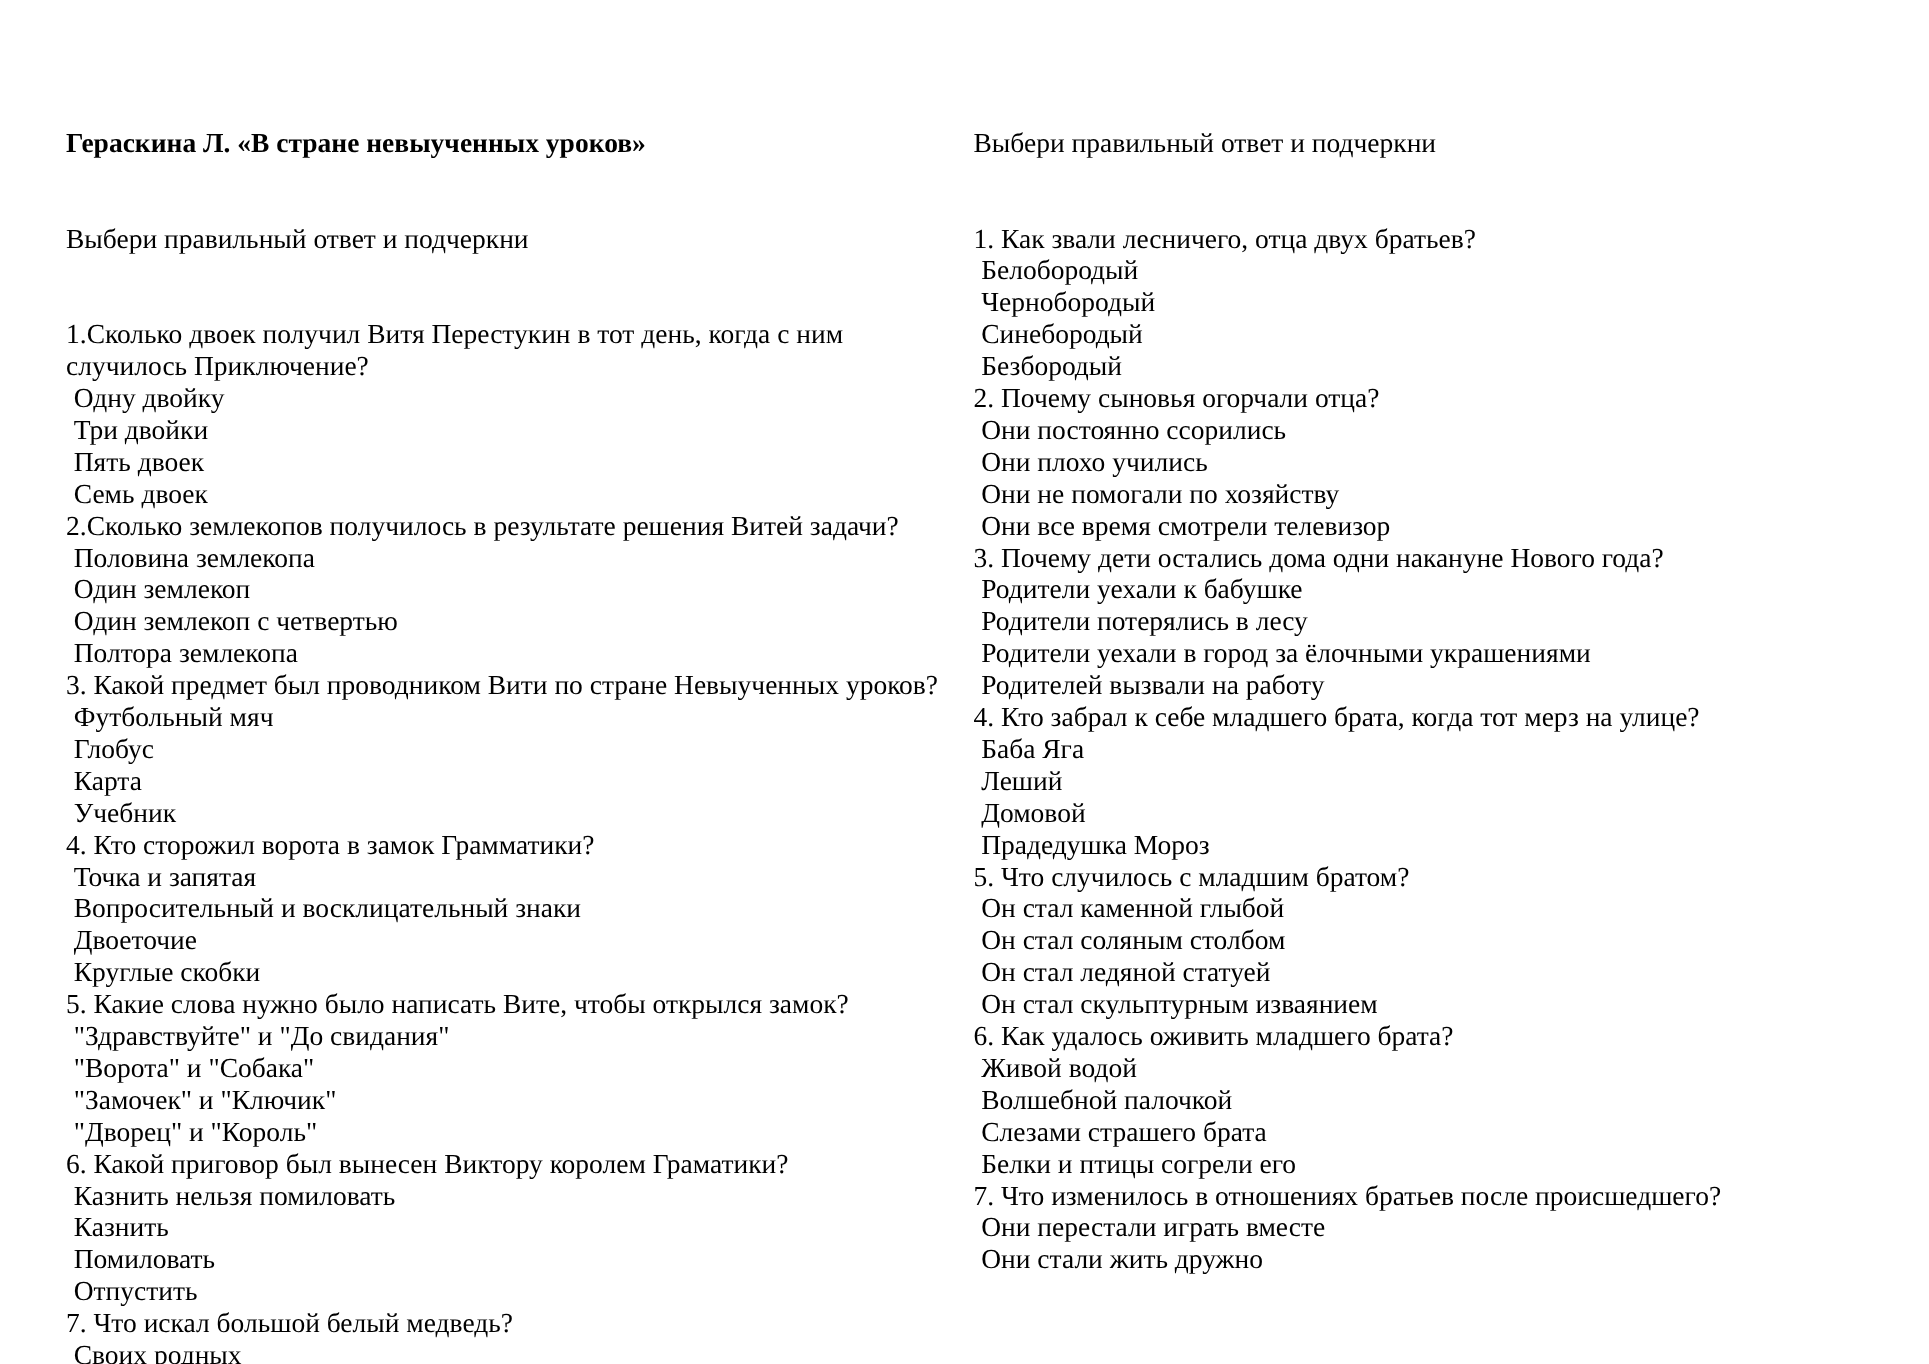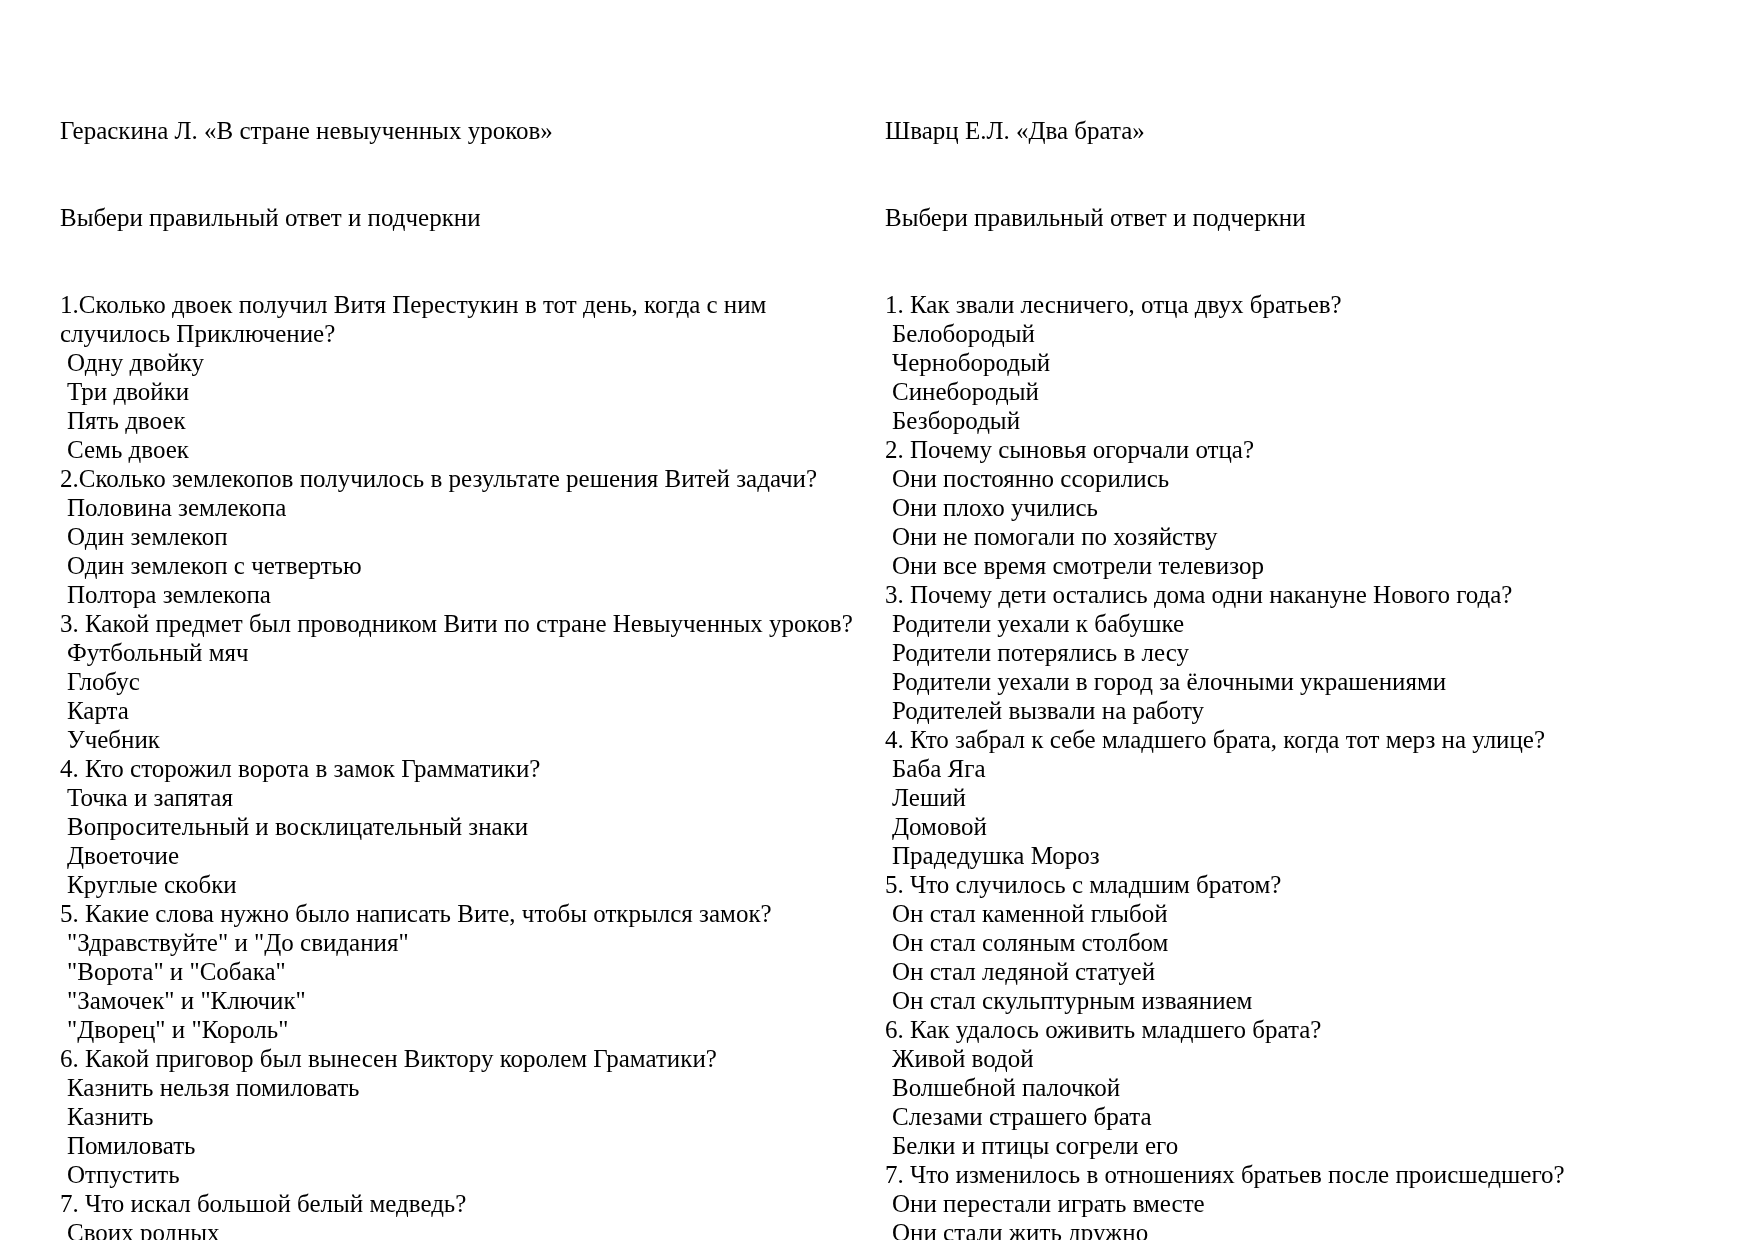--- a/index.html
+++ b/index.html
@@ -18,32 +18,31 @@
     .column {
       position: absolute;
       top: 58px;
       font-size: 25px;
       line-height: 29px;
       white-space: pre;
     }
     .col-left { left: 60px; width: 800px; }
     .col-right { left: 885px; width: 820px; }
     .title {
-      font-weight: normal;
+      font-weight: bold;
       display: block;
     }
     .line { display: block; }
     .answer { padding-left: 7px; }
   </style>
 </head>
 <body>
 
 <div class="column col-left">
   <span class="title">Гераскина Л. «В стране невыученных уроков»</span>
   <span class="line">Выбери правильный ответ и подчеркни</span>
   <div><div><span class="line">1.Сколько двоек получил Витя Перестукин в тот день, когда с ним</span><span class="line">случилось Приключение?</span><span class="line answer">Одну двойку</span><span class="line answer">Три двойки</span><span class="line answer">Пять двоек</span><span class="line answer">Семь двоек</span></div><div><span class="line">2.Сколько землекопов получилось в результате решения Витей задачи?</span><span class="line answer">Половина землекопа</span><span class="line answer">Один землекоп</span><span class="line answer">Один землекоп с четвертью</span><span class="line answer">Полтора землекопа</span></div><div><span class="line">3. Какой предмет был проводником Вити по стране Невыученных уроков?</span><span class="line answer">Футбольный мяч</span><span class="line answer">Глобус</span><span class="line answer">Карта</span><span class="line answer">Учебник</span></div><div><span class="line">4. Кто сторожил ворота в замок Грамматики?</span><span class="line answer">Точка и запятая</span><span class="line answer">Вопросительный и восклицательный знаки</span><span class="line answer">Двоеточие</span><span class="line answer">Круглые скобки</span></div><div><span class="line">5. Какие слова нужно было написать Вите, чтобы открылся замок?</span><span class="line answer">"Здравствуйте" и "До свидания"</span><span class="line answer">"Ворота" и "Собака"</span><span class="line answer">"Замочек" и "Ключик"</span><span class="line answer">"Дворец" и "Король"</span></div><div><span class="line">6. Какой приговор был вынесен Виктору королем Граматики?</span><span class="line answer">Казнить нельзя помиловать</span><span class="line answer">Казнить</span><span class="line answer">Помиловать</span><span class="line answer">Отпустить</span></div><div><span class="line">7. Что искал большой белый медведь?</span><span class="line answer">Своих родных</span></div></div>
 </div>
 
 <div class="column col-right">
-  <span class="title">Шварц Е.Л. «Два брата»</span>
   <span class="line">Выбери правильный ответ и подчеркни</span>
   <div><div><span class="line">1. Как звали лесничего, отца двух братьев?</span><span class="line answer">Белобородый</span><span class="line answer">Чернобородый</span><span class="line answer">Синебородый</span><span class="line answer">Безбородый</span></div><div><span class="line">2. Почему сыновья огорчали отца?</span><span class="line answer">Они постоянно ссорились</span><span class="line answer">Они плохо учились</span><span class="line answer">Они не помогали по хозяйству</span><span class="line answer">Они все время смотрели телевизор</span></div><div><span class="line">3. Почему дети остались дома одни накануне Нового года?</span><span class="line answer">Родители уехали к бабушке</span><span class="line answer">Родители потерялись в лесу</span><span class="line answer">Родители уехали в город за ёлочными украшениями</span><span class="line answer">Родителей вызвали на работу</span></div><div><span class="line">4. Кто забрал к себе младшего брата, когда тот мерз на улице?</span><span class="line answer">Баба Яга</span><span class="line answer">Леший</span><span class="line answer">Домовой</span><span class="line answer">Прадедушка Мороз</span></div><div><span class="line">5. Что случилось с младшим братом?</span><span class="line answer">Он стал каменной глыбой</span><span class="line answer">Он стал соляным столбом</span><span class="line answer">Он стал ледяной статуей</span><span class="line answer">Он стал скульптурным изваянием</span></div><div><span class="line">6. Как удалось оживить младшего брата?</span><span class="line answer">Живой водой</span><span class="line answer">Волшебной палочкой</span><span class="line answer">Слезами страшего брата</span><span class="line answer">Белки и птицы согрели его</span></div><div><span class="line">7. Что изменилось в отношениях братьев после происшедшего?</span><span class="line answer">Они перестали играть вместе</span><span class="line answer">Они стали жить дружно</span></div></div>
 </div>
 
 </body></html>

